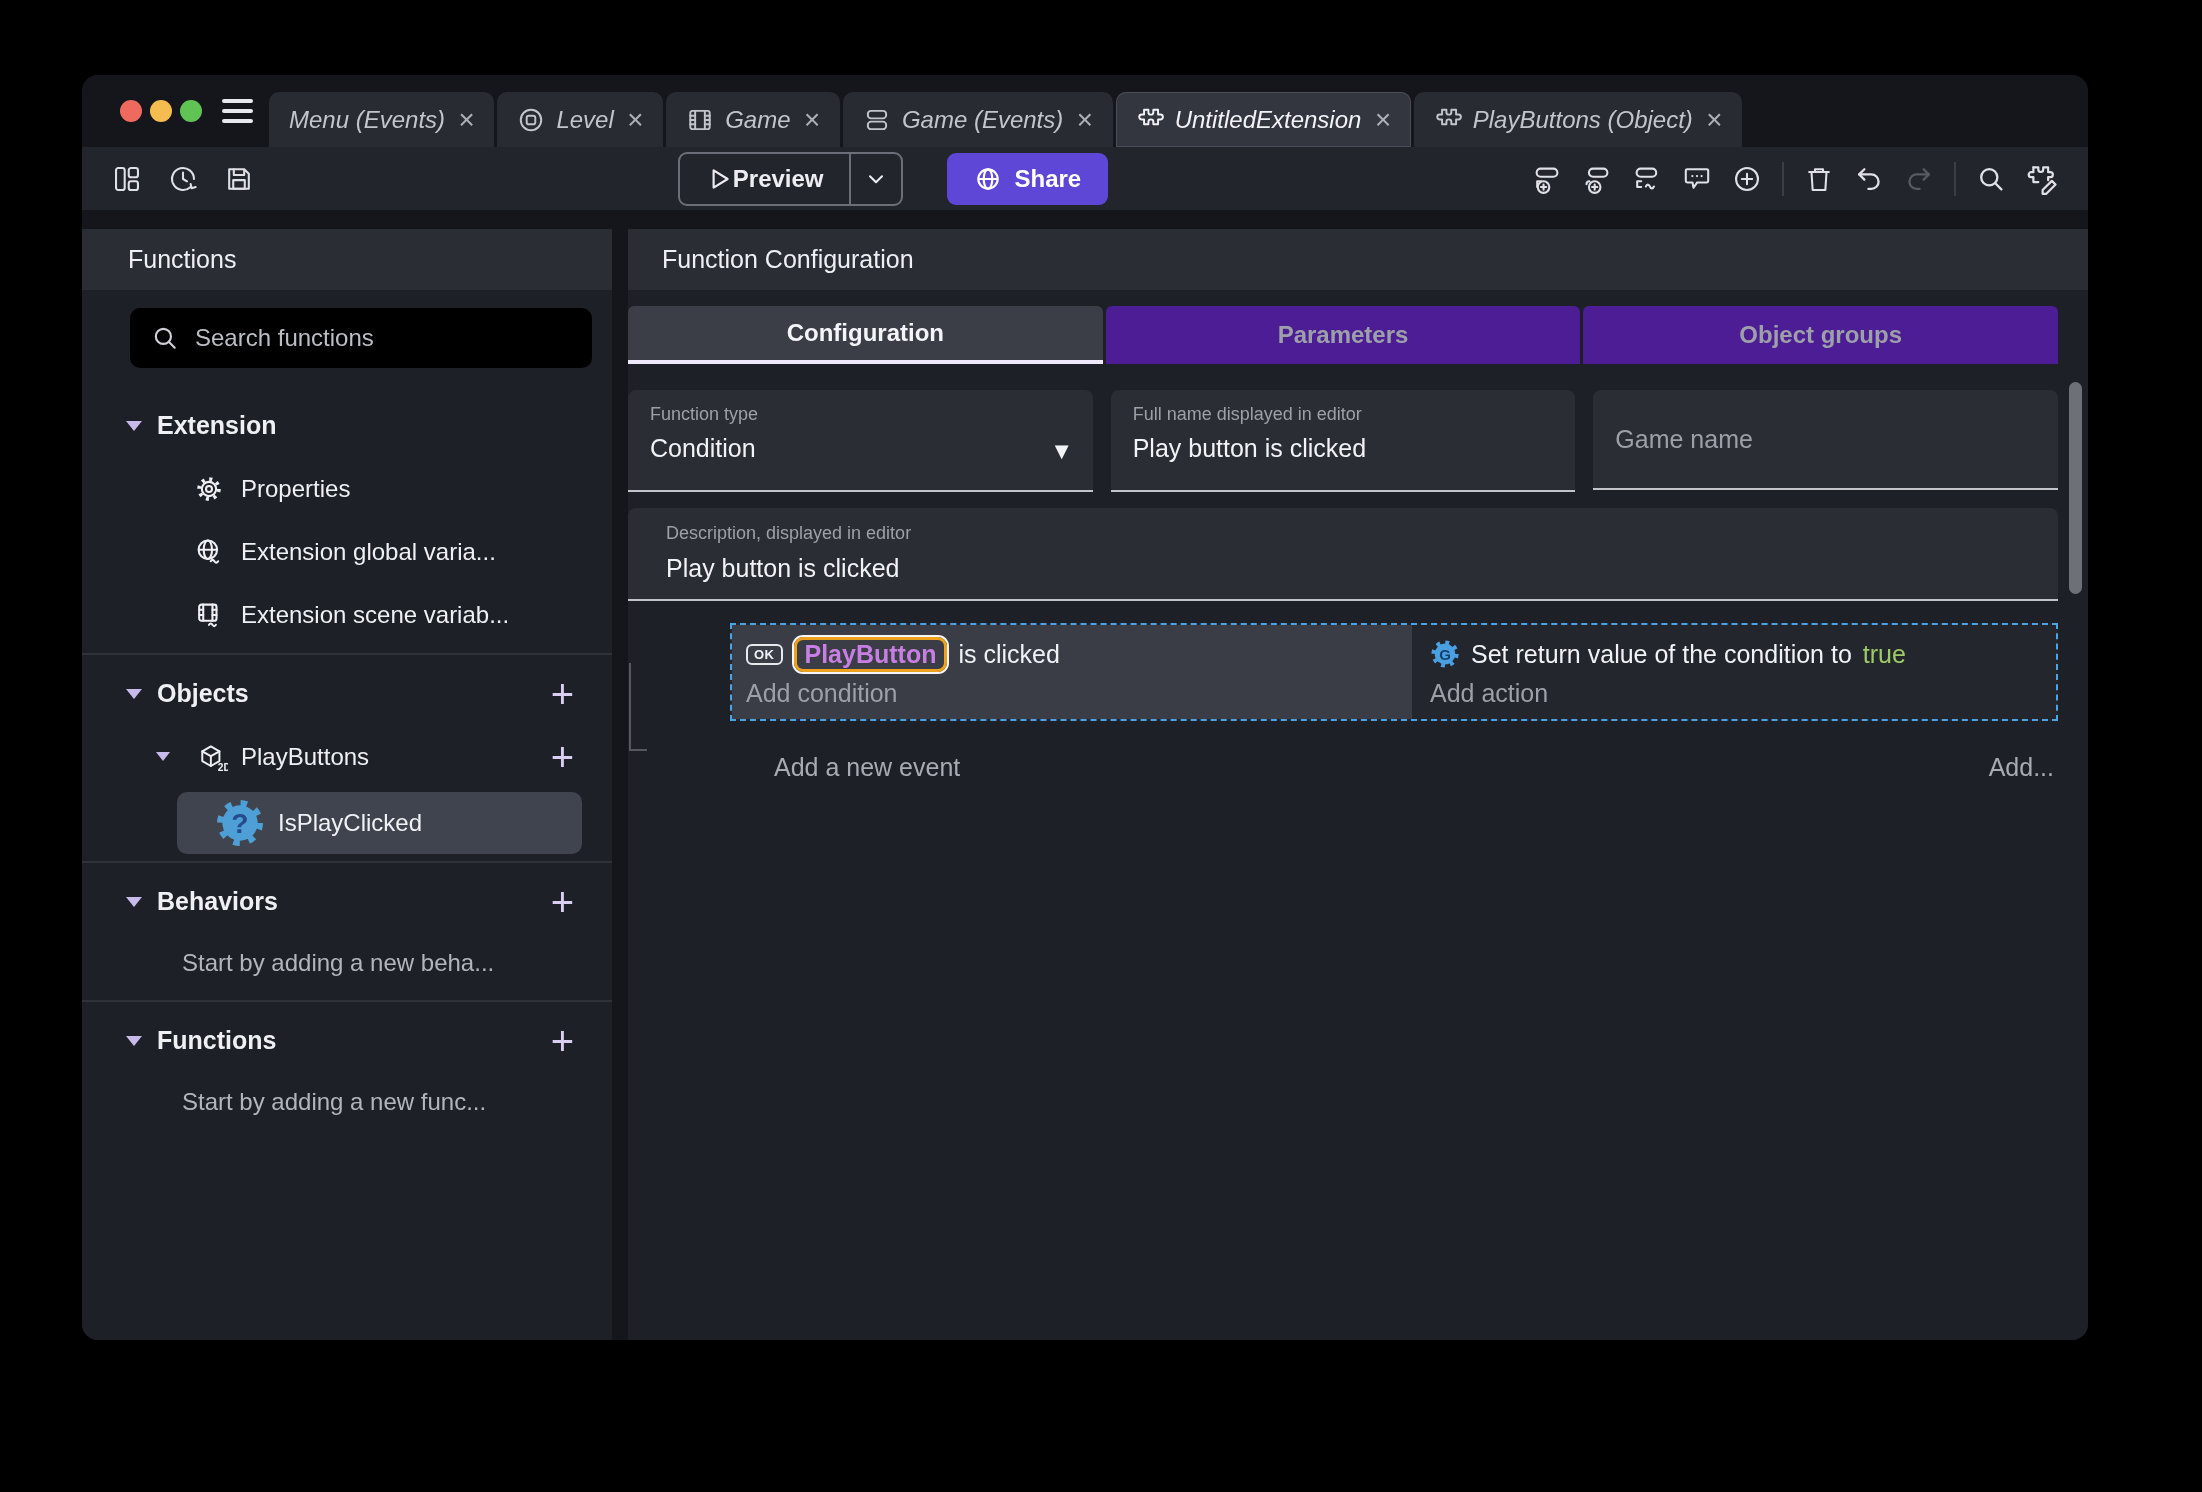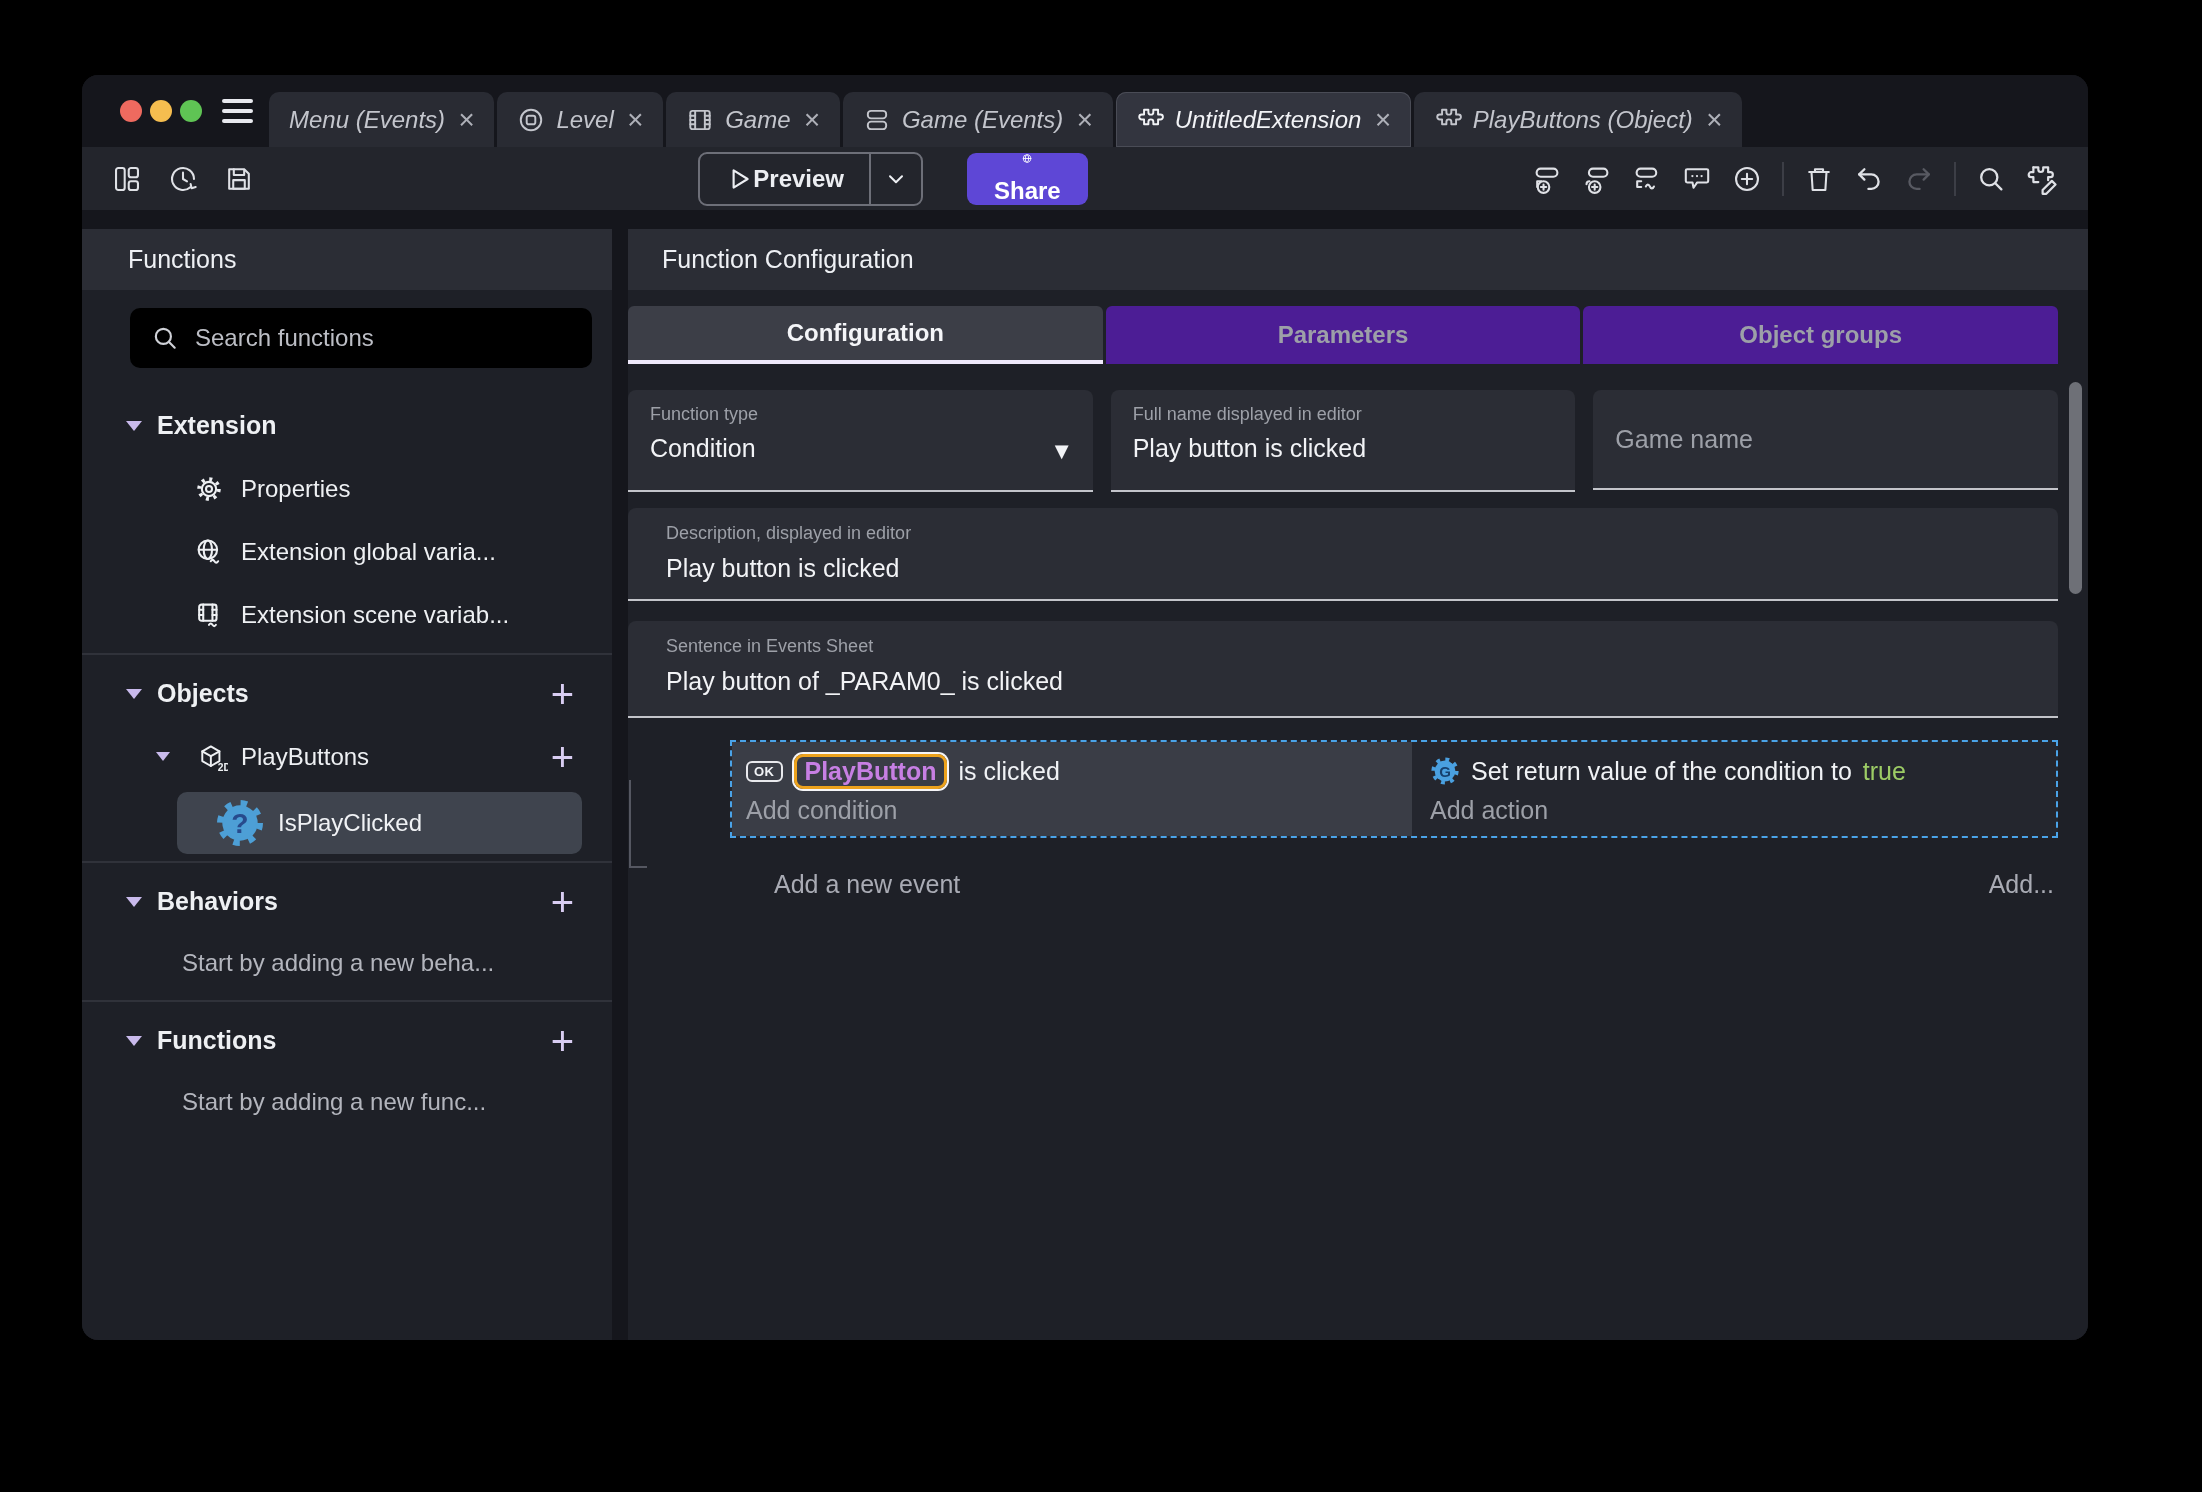--- a/index.html
+++ b/index.html
@@ -25,21 +25,21 @@
   .toolbar{height:63px;flex:none;background:#23252c;display:flex;align-items:center;padding:0 30px;color:#dfe1e6;}
   .tgroup{display:flex;align-items:center;gap:26px;}
   .tgroup.right{gap:20px;}
   .tspacer{flex:1;}
   .tbtn{display:flex;align-items:center;justify-content:center;}
   .tdiv{width:2px;height:34px;background:#3c3e46;}
   .preview-btn{display:flex;align-items:center;height:50px;border:2px solid #6d6f78;border-radius:9px;color:#eceef2;}
   .preview-main{display:flex;align-items:center;gap:0;padding:0 25px;font-weight:bold;font-size:24px;}
   .preview-caret{width:50px;align-self:stretch;display:flex;align-items:center;justify-content:center;border-left:2px solid #6d6f78;}
   .share-btn{display:flex;align-items:center;gap:13px;height:52px;padding:0 27px;margin-left:18px;background:#5e47d6;
-             border-radius:9px;color:#ffffff;font-weight:bold;font-size:24px;flex-direction:column;}
+             border-radius:9px;color:#ffffff;font-weight:bold;font-size:24px;}
   .dim{color:#585a62;}
 
   
   .content{flex:1;display:flex;gap:16px;padding-top:19px;min-height:0;background:#15161c;}
   .phead{height:61px;flex:none;background:#2b2d35;display:flex;align-items:center;font-size:25px;color:#eef0f4;}
   .sidebar{width:530px;flex:none;display:flex;flex-direction:column;}
   .sidebar .phead{padding-left:46px;}
   .sbody{flex:1;background:#1e2027;overflow:hidden;}
   .search{margin:18px 20px 0 48px;height:60px;background:#000000;border-radius:10px;display:flex;align-items:center;
           gap:16px;padding:0 21px;color:#bcbec5;font-size:24px;}
@@ -423,24 +423,20 @@
             <div class="fbox center">
               <span class="fph">Game name</span>
             </div>
           </div>
 
           <div class="wbox">
             <div class="flabel">Description, displayed in editor</div>
             <div class="fvalue">Play button is clicked</div>
           </div>
 
-          <div class="wbox sentence">
-            <div class="flabel">Sentence in Events Sheet</div>
-            <div class="fvalue">Play button of _PARAM0_ is clicked</div>
-          </div>
 
           <div class="events">
             <div class="evguide"></div>
             <div class="evsel">
               <div class="evcond">
                 <div class="evline1">
                   <span class="okbadge">OK</span>
                   <span class="objchip">PlayButton</span>
                   <span>is clicked</span>
                 </div>

